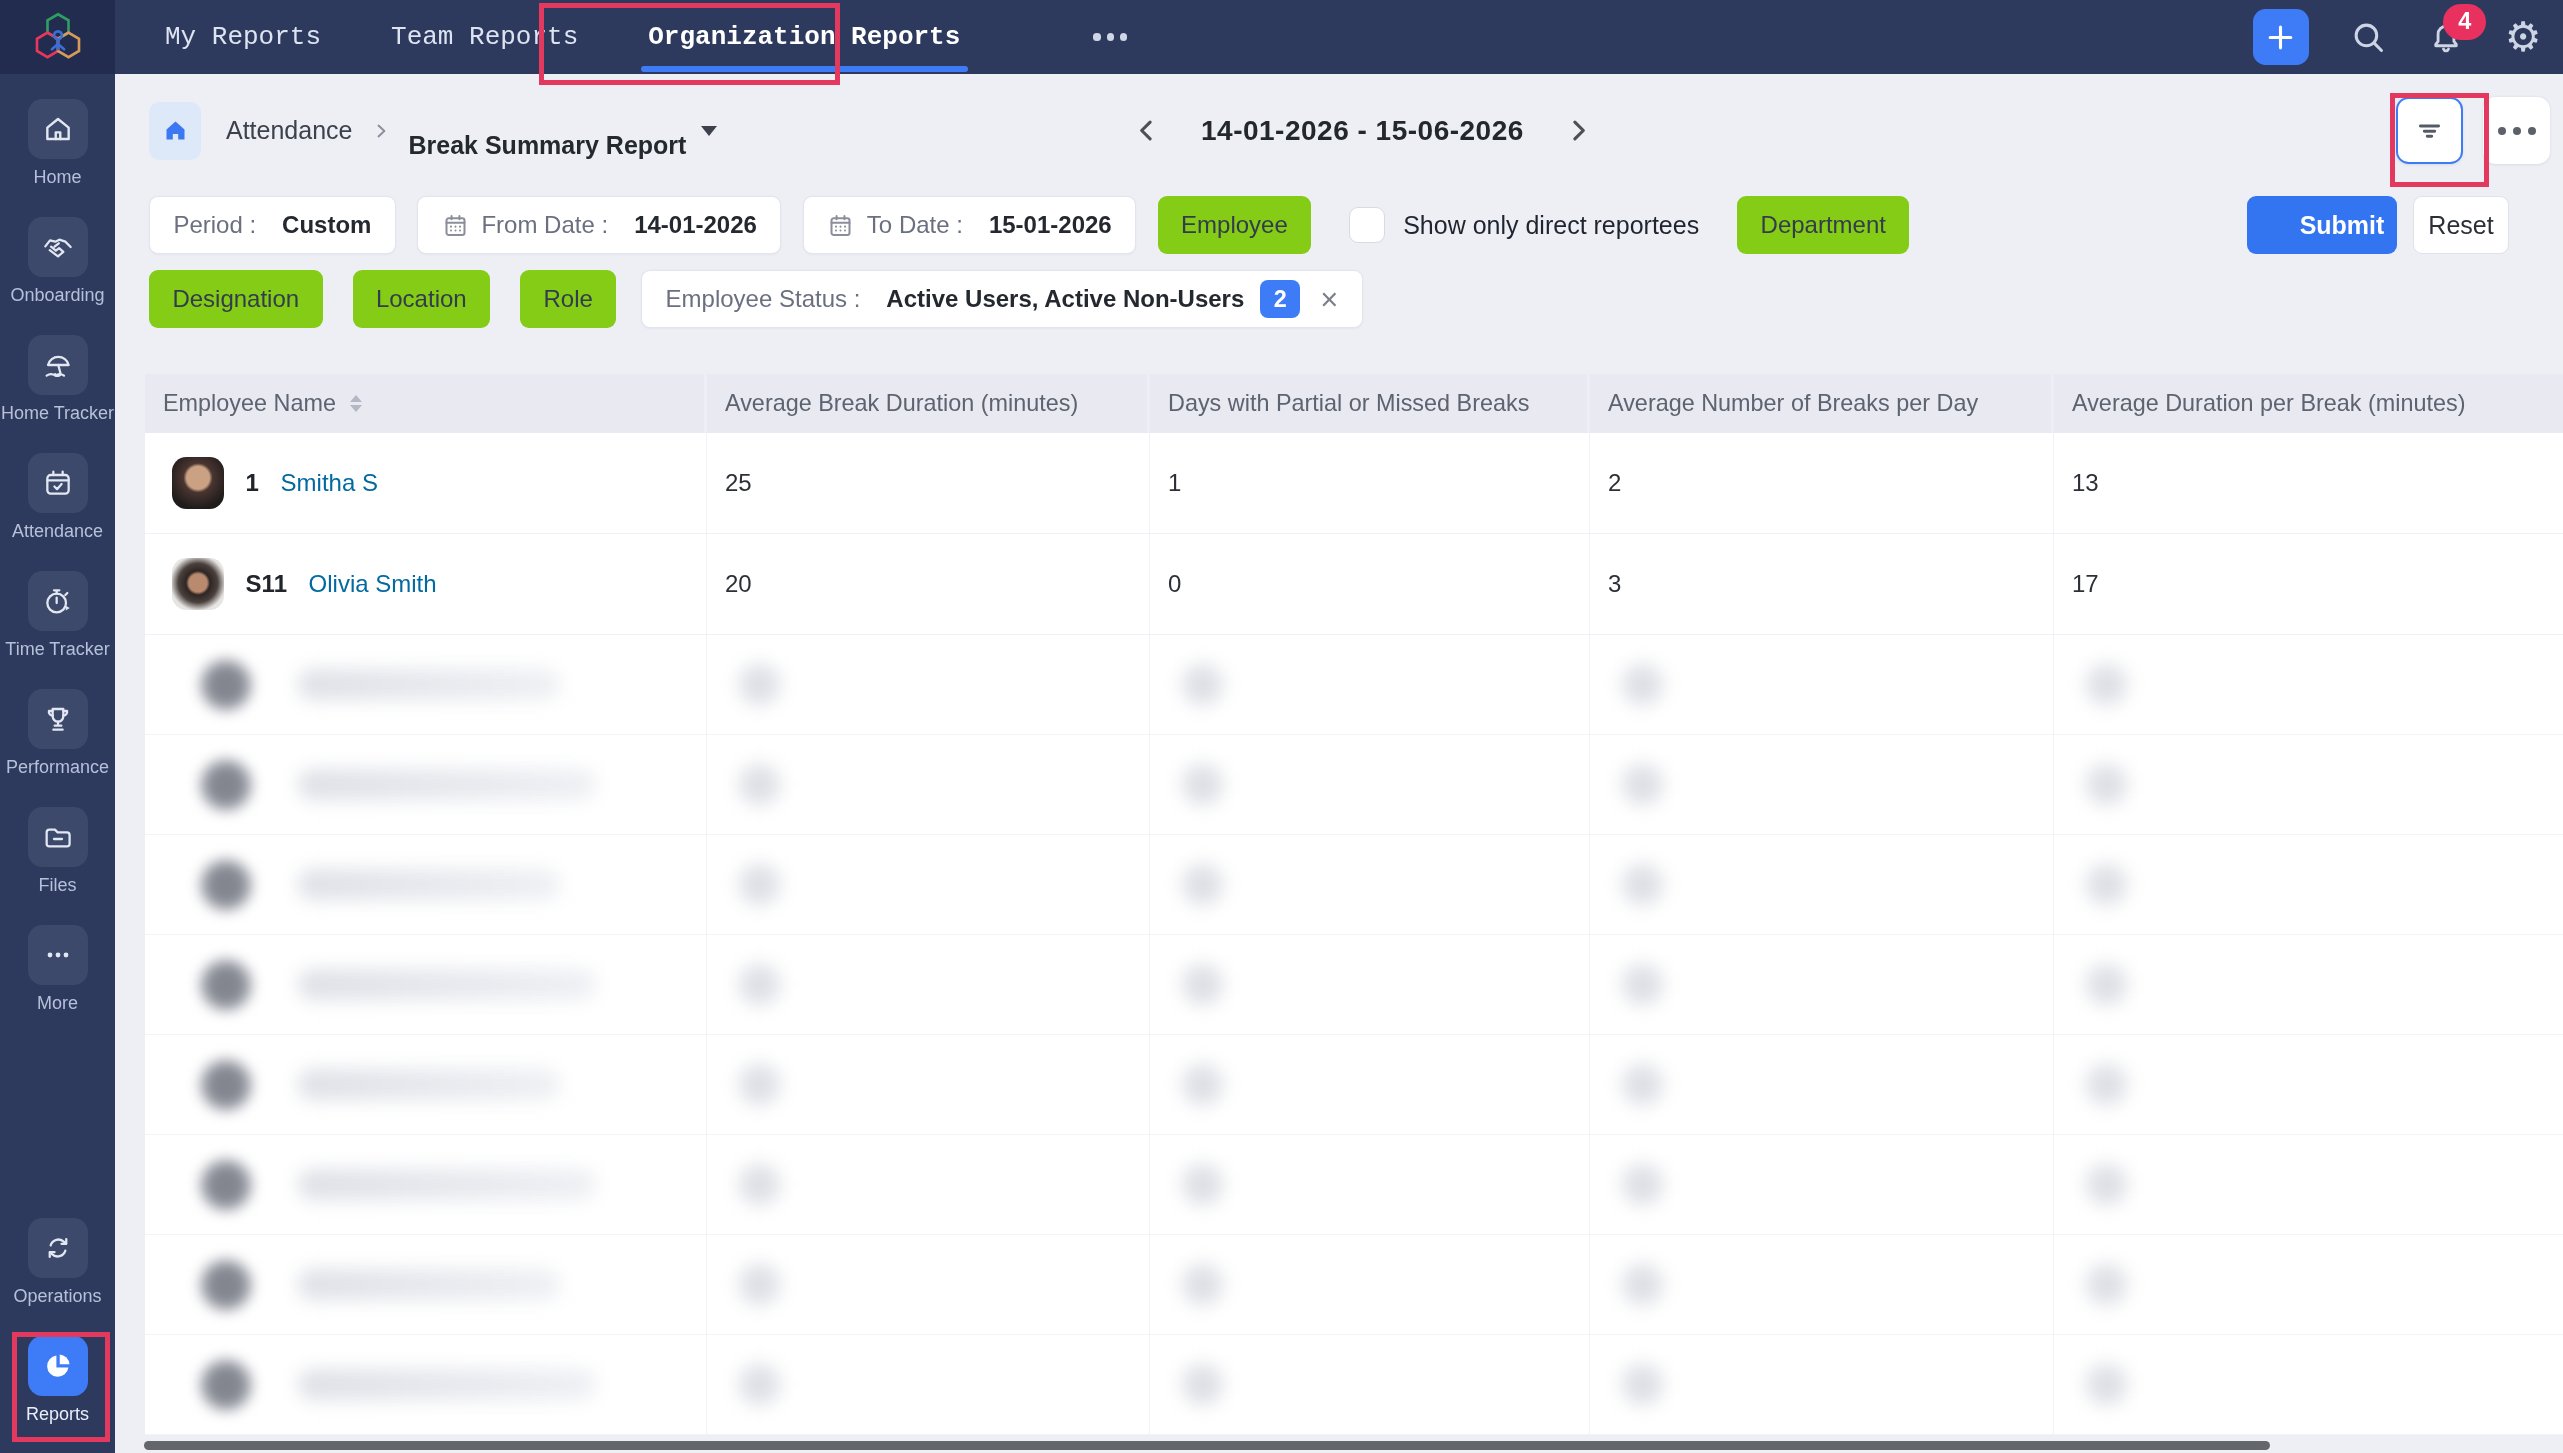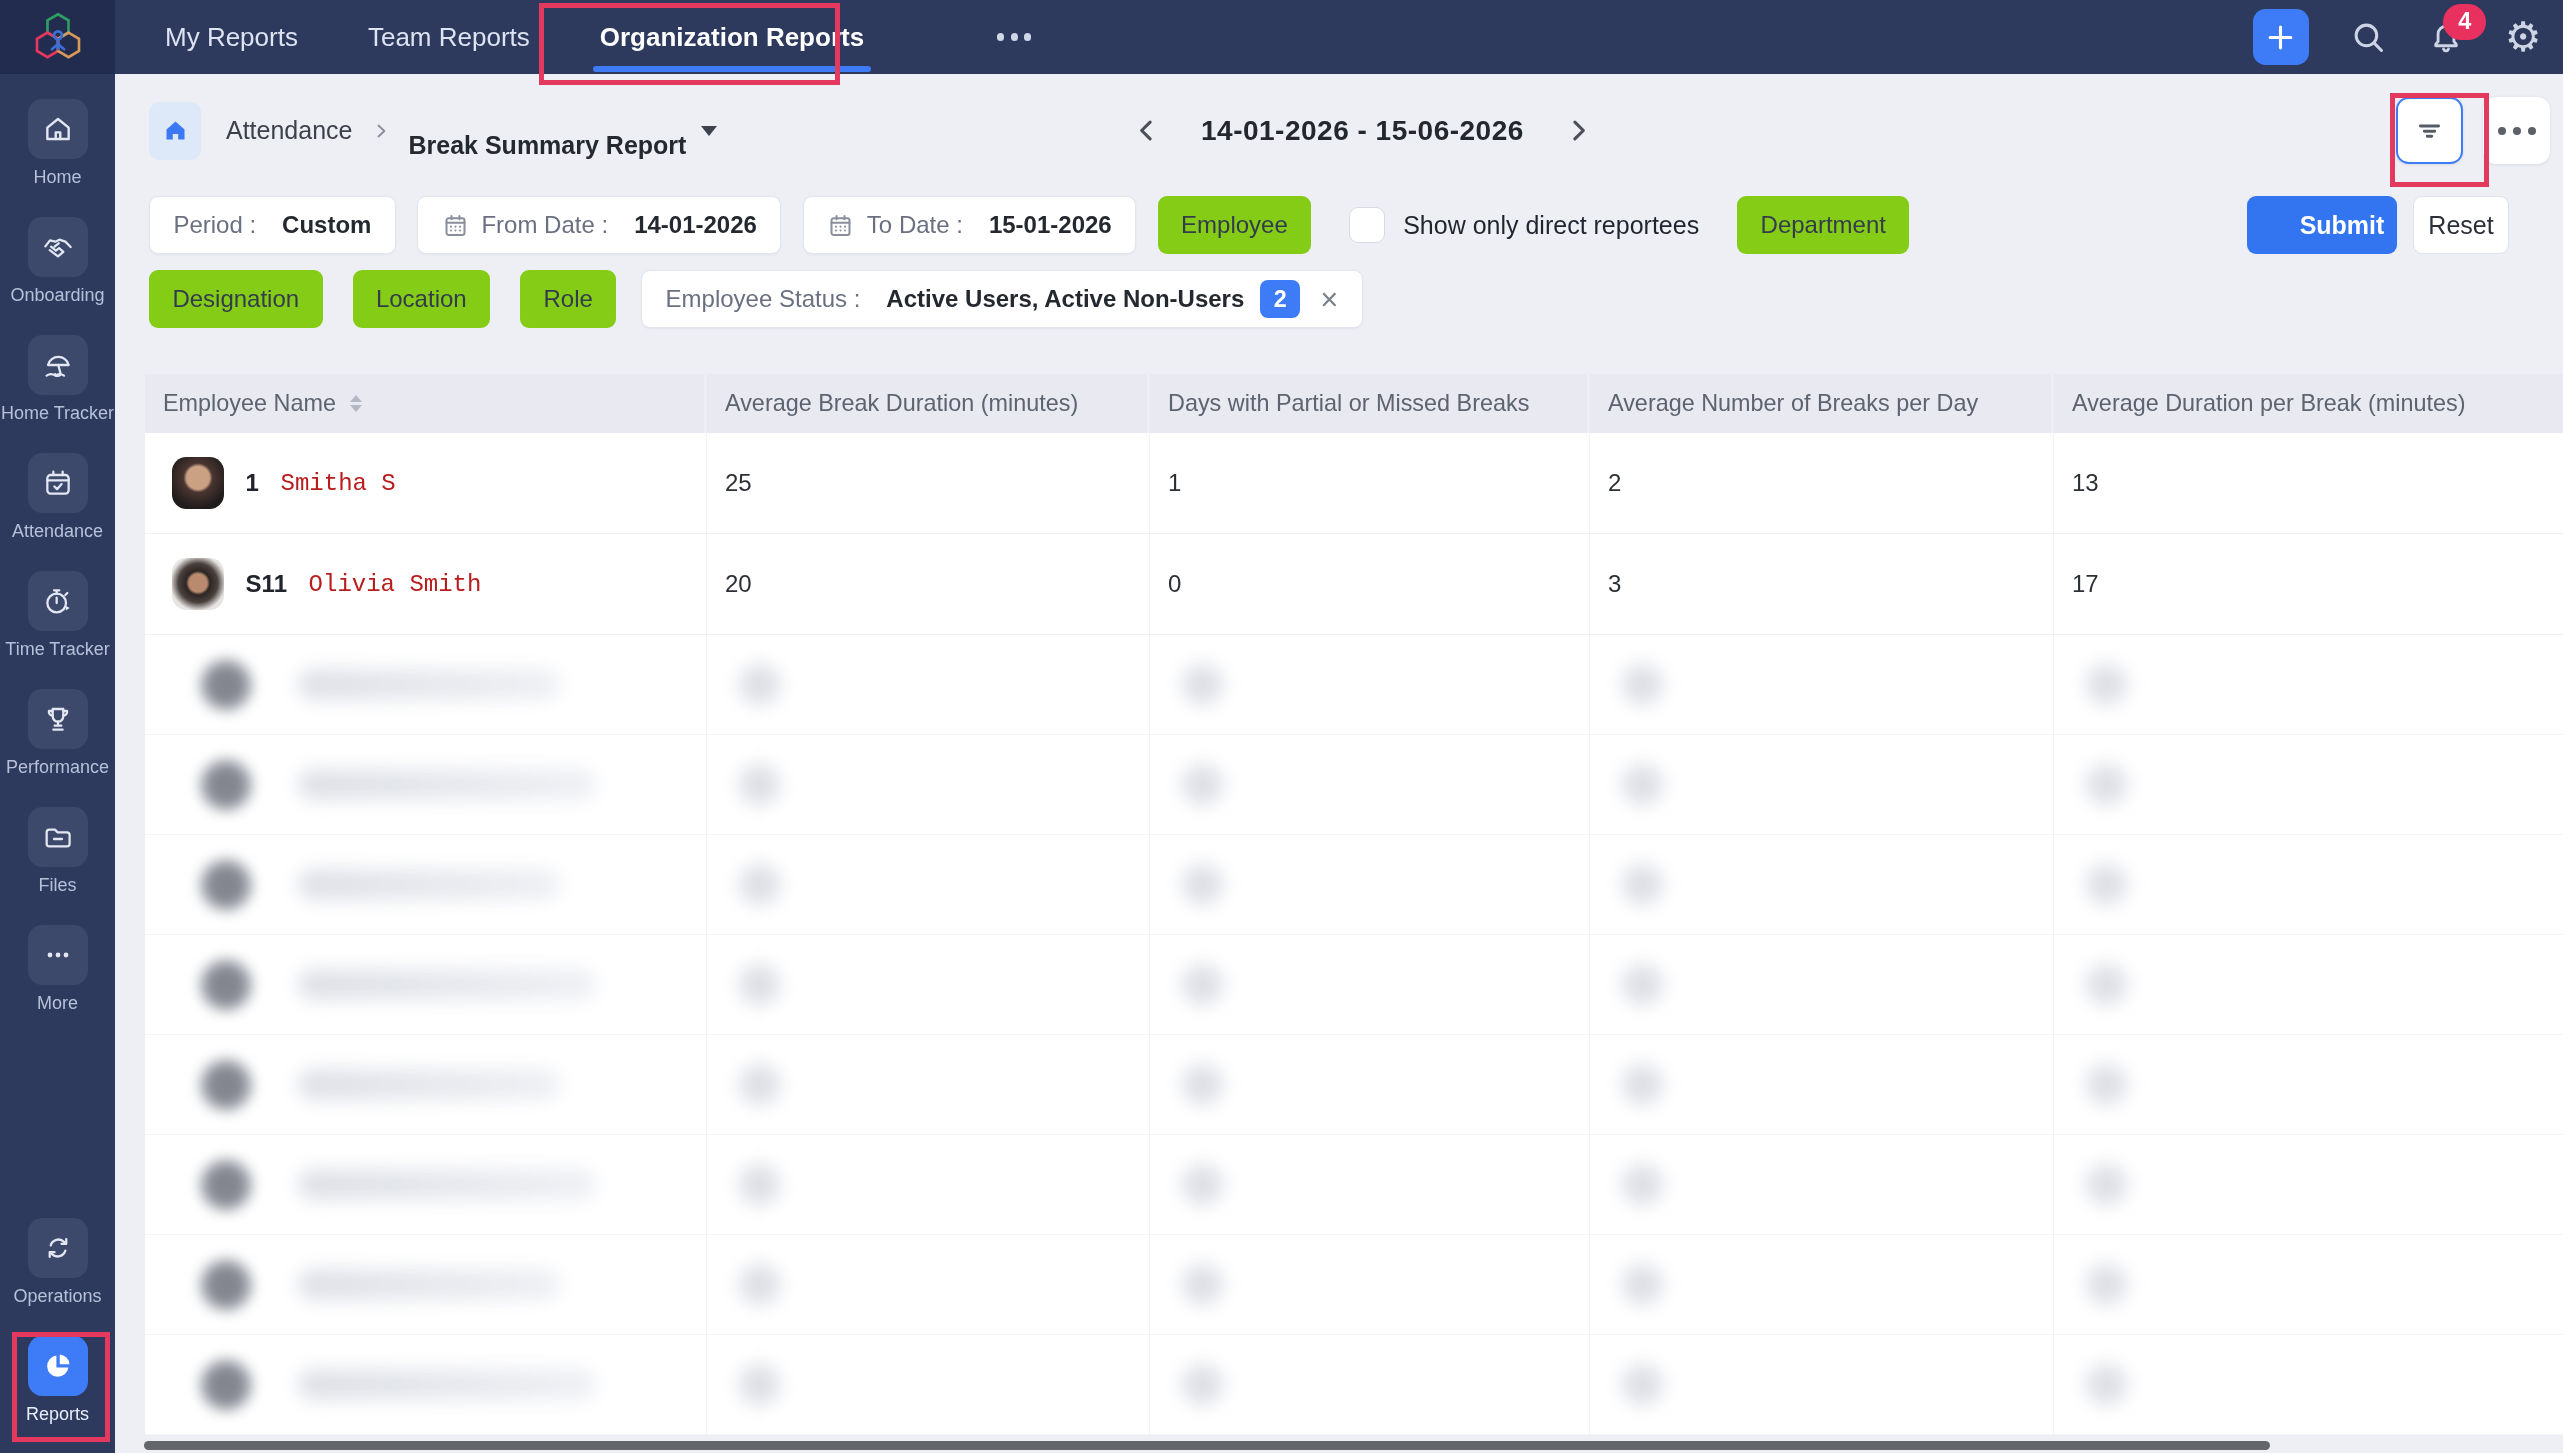--- a/index.html
+++ b/index.html
@@ -3,21 +3,21 @@
 <meta charset="utf-8">
 <style>
   * { margin:0; padding:0; box-sizing:border-box; }
   html,body { background:#dfe1e8; }
   body { font-family:"Liberation Sans", sans-serif; }
   #app { position:relative; width:2563px; height:1454px; background:#edeff4; overflow:hidden; }
 
   
   .topnav { position:absolute; left:0; top:0; width:100%; height:74px; background:#2d3a5e; display:flex; align-items:center; z-index:5; }
   .logo-cell { width:115px; height:74px; background:#222c4e; display:flex; align-items:center; justify-content:center; flex:0 0 auto; }
-  .tabs { display:flex; align-items:center; height:100%; margin-left:50px; gap:70px; }
+  .tabs { display:flex; align-items:center; height:100%; margin-left:50px; gap:70px;font-family:Liberation Mono, monospace; }
   .tab { position:relative; height:100%; display:flex; align-items:center; color:#dde3f0; font-size:26px; font-weight:500; cursor:pointer; white-space:nowrap; }
   .tab.active { color:#ffffff; font-weight:700; }
   .tab.active .underline { position:absolute; left:-7.2px; right:-7.2px; bottom:1.8px; height:6.3px; border-radius:3.6px; background:#3e7cf7; }
   .tab-more { margin-left:63px; display:flex; gap:6.3px; cursor:pointer; }
   .tab-more i, .dots i { width:7.2px; height:7.2px; border-radius:50%; background:#cfd6e6; display:block; }
   .nav-actions { position:absolute; right:21.6px; top:0; height:74px; display:flex; align-items:center; gap:40px; }
   .plus-btn { width:56px; height:56px; border-radius:12.6px; background:#3e7cf7; color:#fff; display:flex; align-items:center; justify-content:center; cursor:pointer; }
   .icon-btn { color:#cdd4e4; cursor:pointer; display:flex; align-items:center; justify-content:center; }
   .bell-wrap { position:relative; }
   .nav-badge { position:absolute; top:-14.4px; right:-21.6px; min-width:43px; height:36px; padding:0 10.8px; border-radius:18px; background:#e8315f; color:#fff; font-size:23.4px; font-weight:700; display:flex; align-items:center; justify-content:center; }
@@ -83,21 +83,21 @@
   .sort .up { border-bottom:7.2px solid #b3b8c4; }
   .sort .dn { border-top:7.2px solid #b3b8c4; }
   .trow { height:101px; background:#fff; border-bottom:1.8px solid #f0f1f6; }
   .trow .td { display:flex; align-items:center; padding-left:18px; font-size:24px; color:#2c3036; border-right:1.8px solid #f2f3f7; }
   .trow .td:last-child { border-right:none; }
   .td.name { padding-left:27px; gap:21.6px; }
   .avatar { width:52px; height:52px; border-radius:14.4px; flex:0 0 auto; }
   .avatar.a1 { background:radial-gradient(circle at 50% 40%, #caa183 0 28%, #4a3530 36%, #201c1c 75%); }
   .avatar.a2 { background:radial-gradient(circle at 50% 48%, #b98a6e 0 24%, #2e2624 32%, #4a403c 52%, #e7e5e3 74%); }
   .emp-id { font-weight:700; color:#20242b; }
-  .emp-name { color:#b91c1c;font-family:Liberation Mono, monospace; }
+  .emp-name { color:#0369a1; }
 
   
   .trow.blur { height:100px; border-bottom:1.8px solid #f3f4f8; }
   .b-avatar { width:54px; height:54px; margin-left:27px; border-radius:50%; background:radial-gradient(circle,#83868f 0 45%, #bfc2ca 68%, rgba(255,255,255,0) 74%); filter:blur(6.3px); flex:0 0 auto; }
   .b-name { height:31px; margin-left:23.4px; border-radius:15.3px; background:linear-gradient(90deg,#d3d6de,#e9ebf0); filter:blur(9px); opacity:.75; }
   .trow.blur:nth-of-type(odd) .b-name { width:298px; }
   .trow.blur:nth-of-type(even) .b-name { width:262px; }
   .b-dot { width:41px; height:41px; border-radius:50%; background:#d6d8df; filter:blur(9px); opacity:.8; margin-left:14.4px; }
 
   .hscrollbar { position:absolute; left:144px; top:1441px; width:2126px; height:9px; border-radius:4.5px; background:#63666b; cursor:pointer; z-index:6; }

